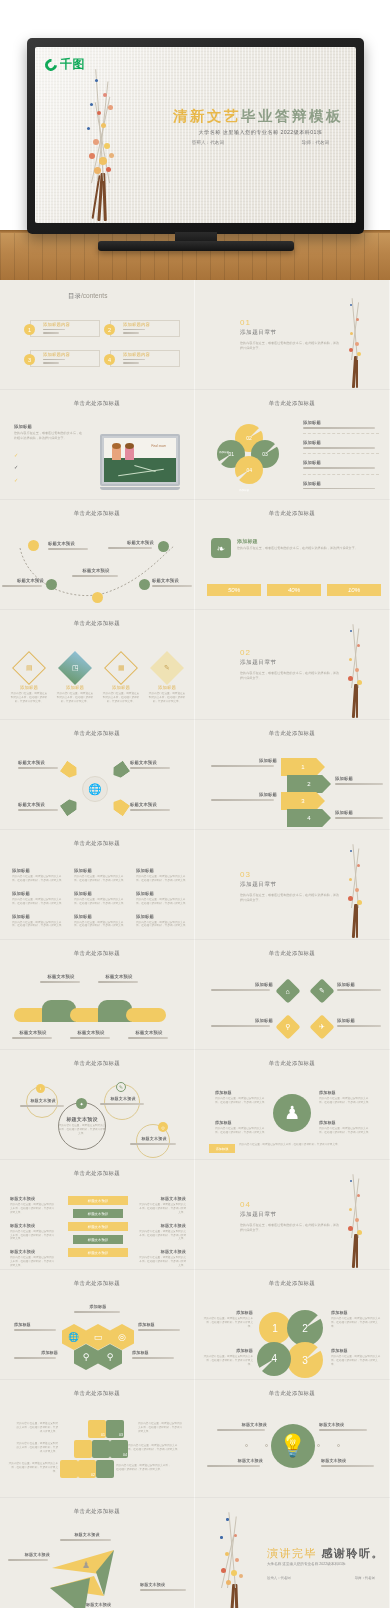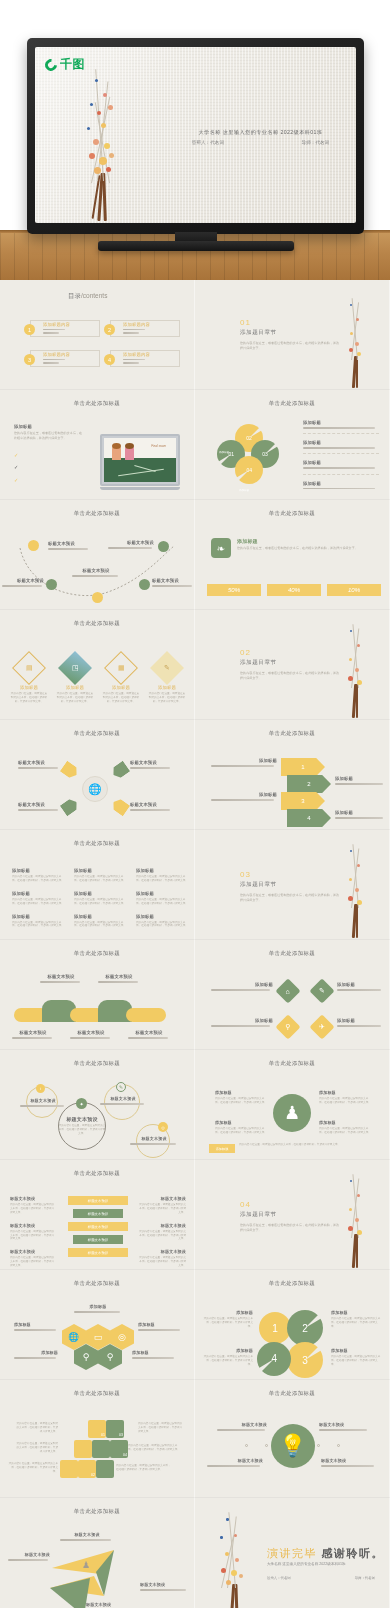--- a/index.html
+++ b/index.html
@@ -146,20 +146,23 @@
           <div class="bq-dot" style="left:28px;top:62px;width:5px;height:5px;background:#f0c264;"></div>
           <div class="bq-dot" style="left:20px;top:78px;width:6px;height:6px;background:#e8a07c;"></div>
           <div class="bq-dot" style="left:31px;top:82px;width:6px;height:6px;background:#f2cb63;"></div>
           <div class="bq-dot" style="left:16px;top:92px;width:6px;height:6px;background:#e07f5f;"></div>
           <div class="bq-dot" style="left:26px;top:96px;width:8px;height:8px;background:#f0c264;"></div>
           <div class="bq-dot" style="left:36px;top:92px;width:5px;height:5px;background:#e8b27a;"></div>
           <div class="bq-dot" style="left:21px;top:106px;width:7px;height:7px;background:#edb468;"></div>
           <div class="bq-dot" style="left:33px;top:106px;width:5px;height:5px;background:#d9694f;"></div>
         </div>
 
+        <div class="hero-title">
+          <span class="y">清新文艺</span><span class="g">毕业答辩模板</span>
+        </div>
         <div class="hero-sub">大学名称 这里输入您的专业名称 2022级本科01班</div>
         <div class="hero-meta">
           <span>答辩人：代名词</span>
           <span>导师：代名词</span>
         </div>
       </div>
     </div>
     <div class="tv-neck"></div>
     <div class="tv-base"></div>
   </div>

